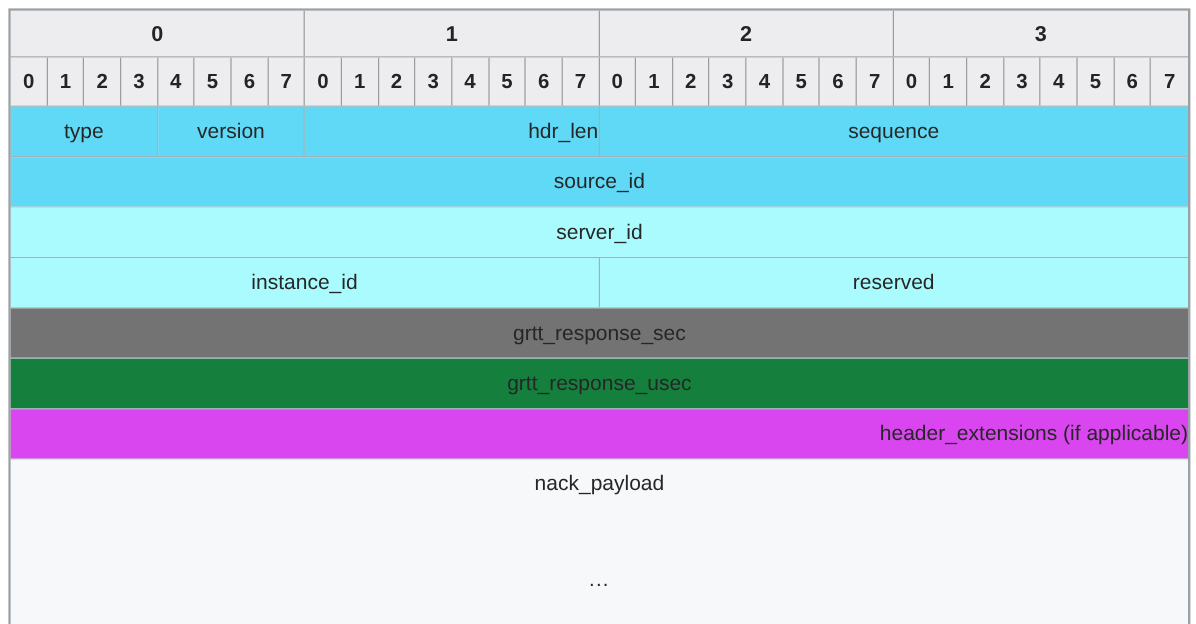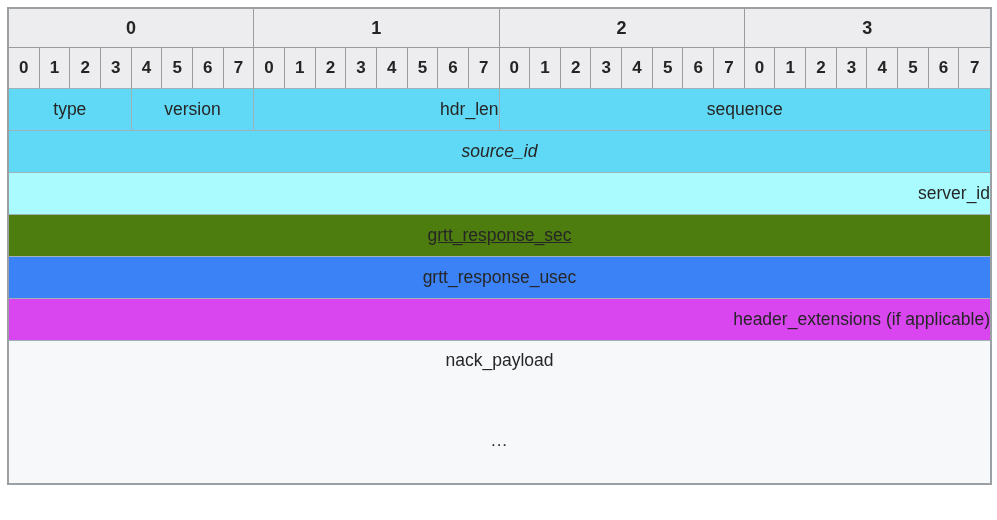--- a/index.html
+++ b/index.html
@@ -141,36 +141,44 @@
           <span>version</span>
         </div>
         <div class="fcell" style="grid-column: span 8; background: rgb(95, 217, 245); justify-content: flex-end;">
           <span>hdr_len</span>
         </div>
         <div class="fcell" style="grid-column: span 16; background: rgb(95, 217, 245);">
           <span>sequence</span>
         </div>
       </div>
       <div class="grid-row frow">
-        <div class="fcell" style="grid-column: span 32; background: rgb(95, 217, 245); font-style: italic;">
+        <div class="fcell" style="grid-column: span 32; background: rgb(95, 217, 245);">
           <span>source_id</span>
         </div>
       </div>
       <div class="grid-row frow">
-        <div class="fcell" style="grid-column: span 32; background: rgb(169, 251, 253); justify-content: flex-end;">
+        <div class="fcell" style="grid-column: span 32; background: rgb(169, 251, 253);">
           <span>server_id</span>
         </div>
       </div>
       <div class="grid-row frow">
-        <div class="fcell" style="grid-column: span 32; background: #4d7c0f; text-decoration: underline;">
+        <div class="fcell" style="grid-column: span 16; background: rgb(169, 251, 253);">
+          <span>instance_id</span>
+        </div>
+        <div class="fcell" style="grid-column: span 16; background: rgb(169, 251, 253);">
+          <span>reserved</span>
+        </div>
+      </div>
+      <div class="grid-row frow">
+        <div class="fcell" style="grid-column: span 32; background: #737373;">
           <span>grtt_response_sec</span>
         </div>
       </div>
       <div class="grid-row frow">
-        <div class="fcell" style="grid-column: span 32; background: #3b82f6;">
+        <div class="fcell" style="grid-column: span 32; background: #15803d;">
           <span>grtt_response_usec</span>
         </div>
       </div>
       <div class="grid-row frow">
         <div class="fcell" style="grid-column: span 32; background: #d946ef; justify-content: flex-end;">
           <span>header_extensions (if applicable)</span>
         </div>
       </div>
       <div class="grid-row frow tall">
         <div class="fcell tall" style="grid-column: span 32; background: rgb(247, 248, 250);">

